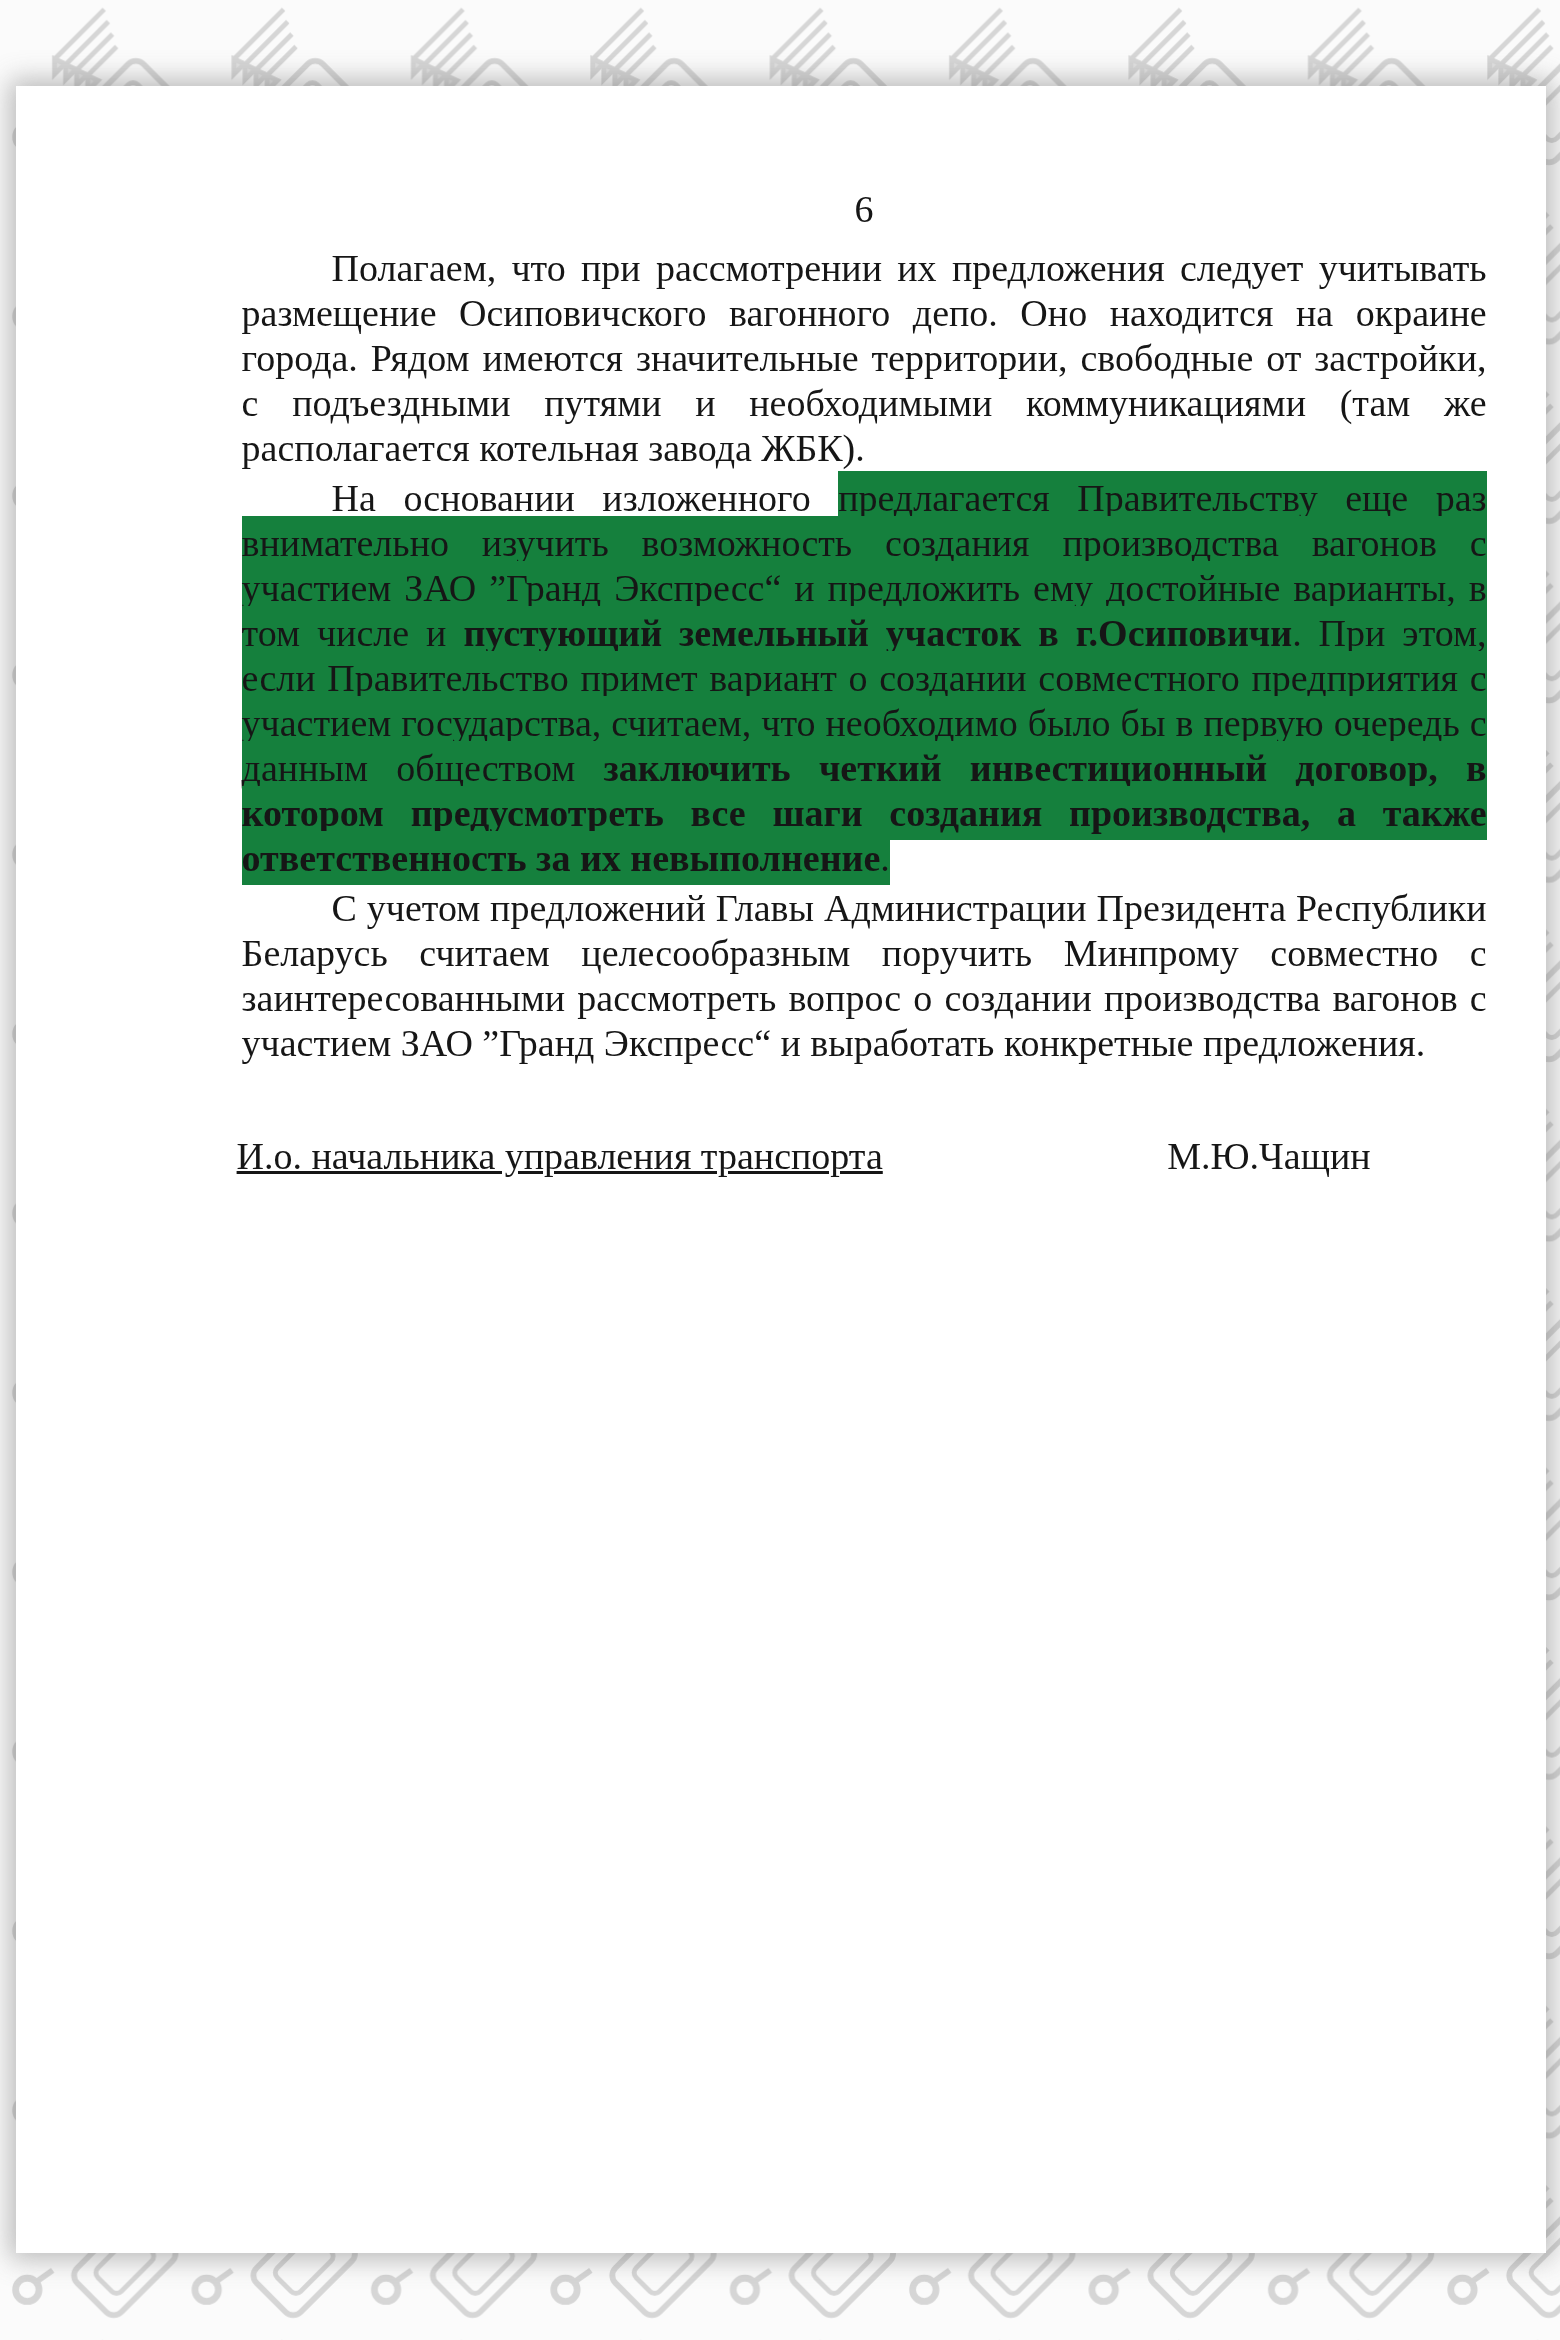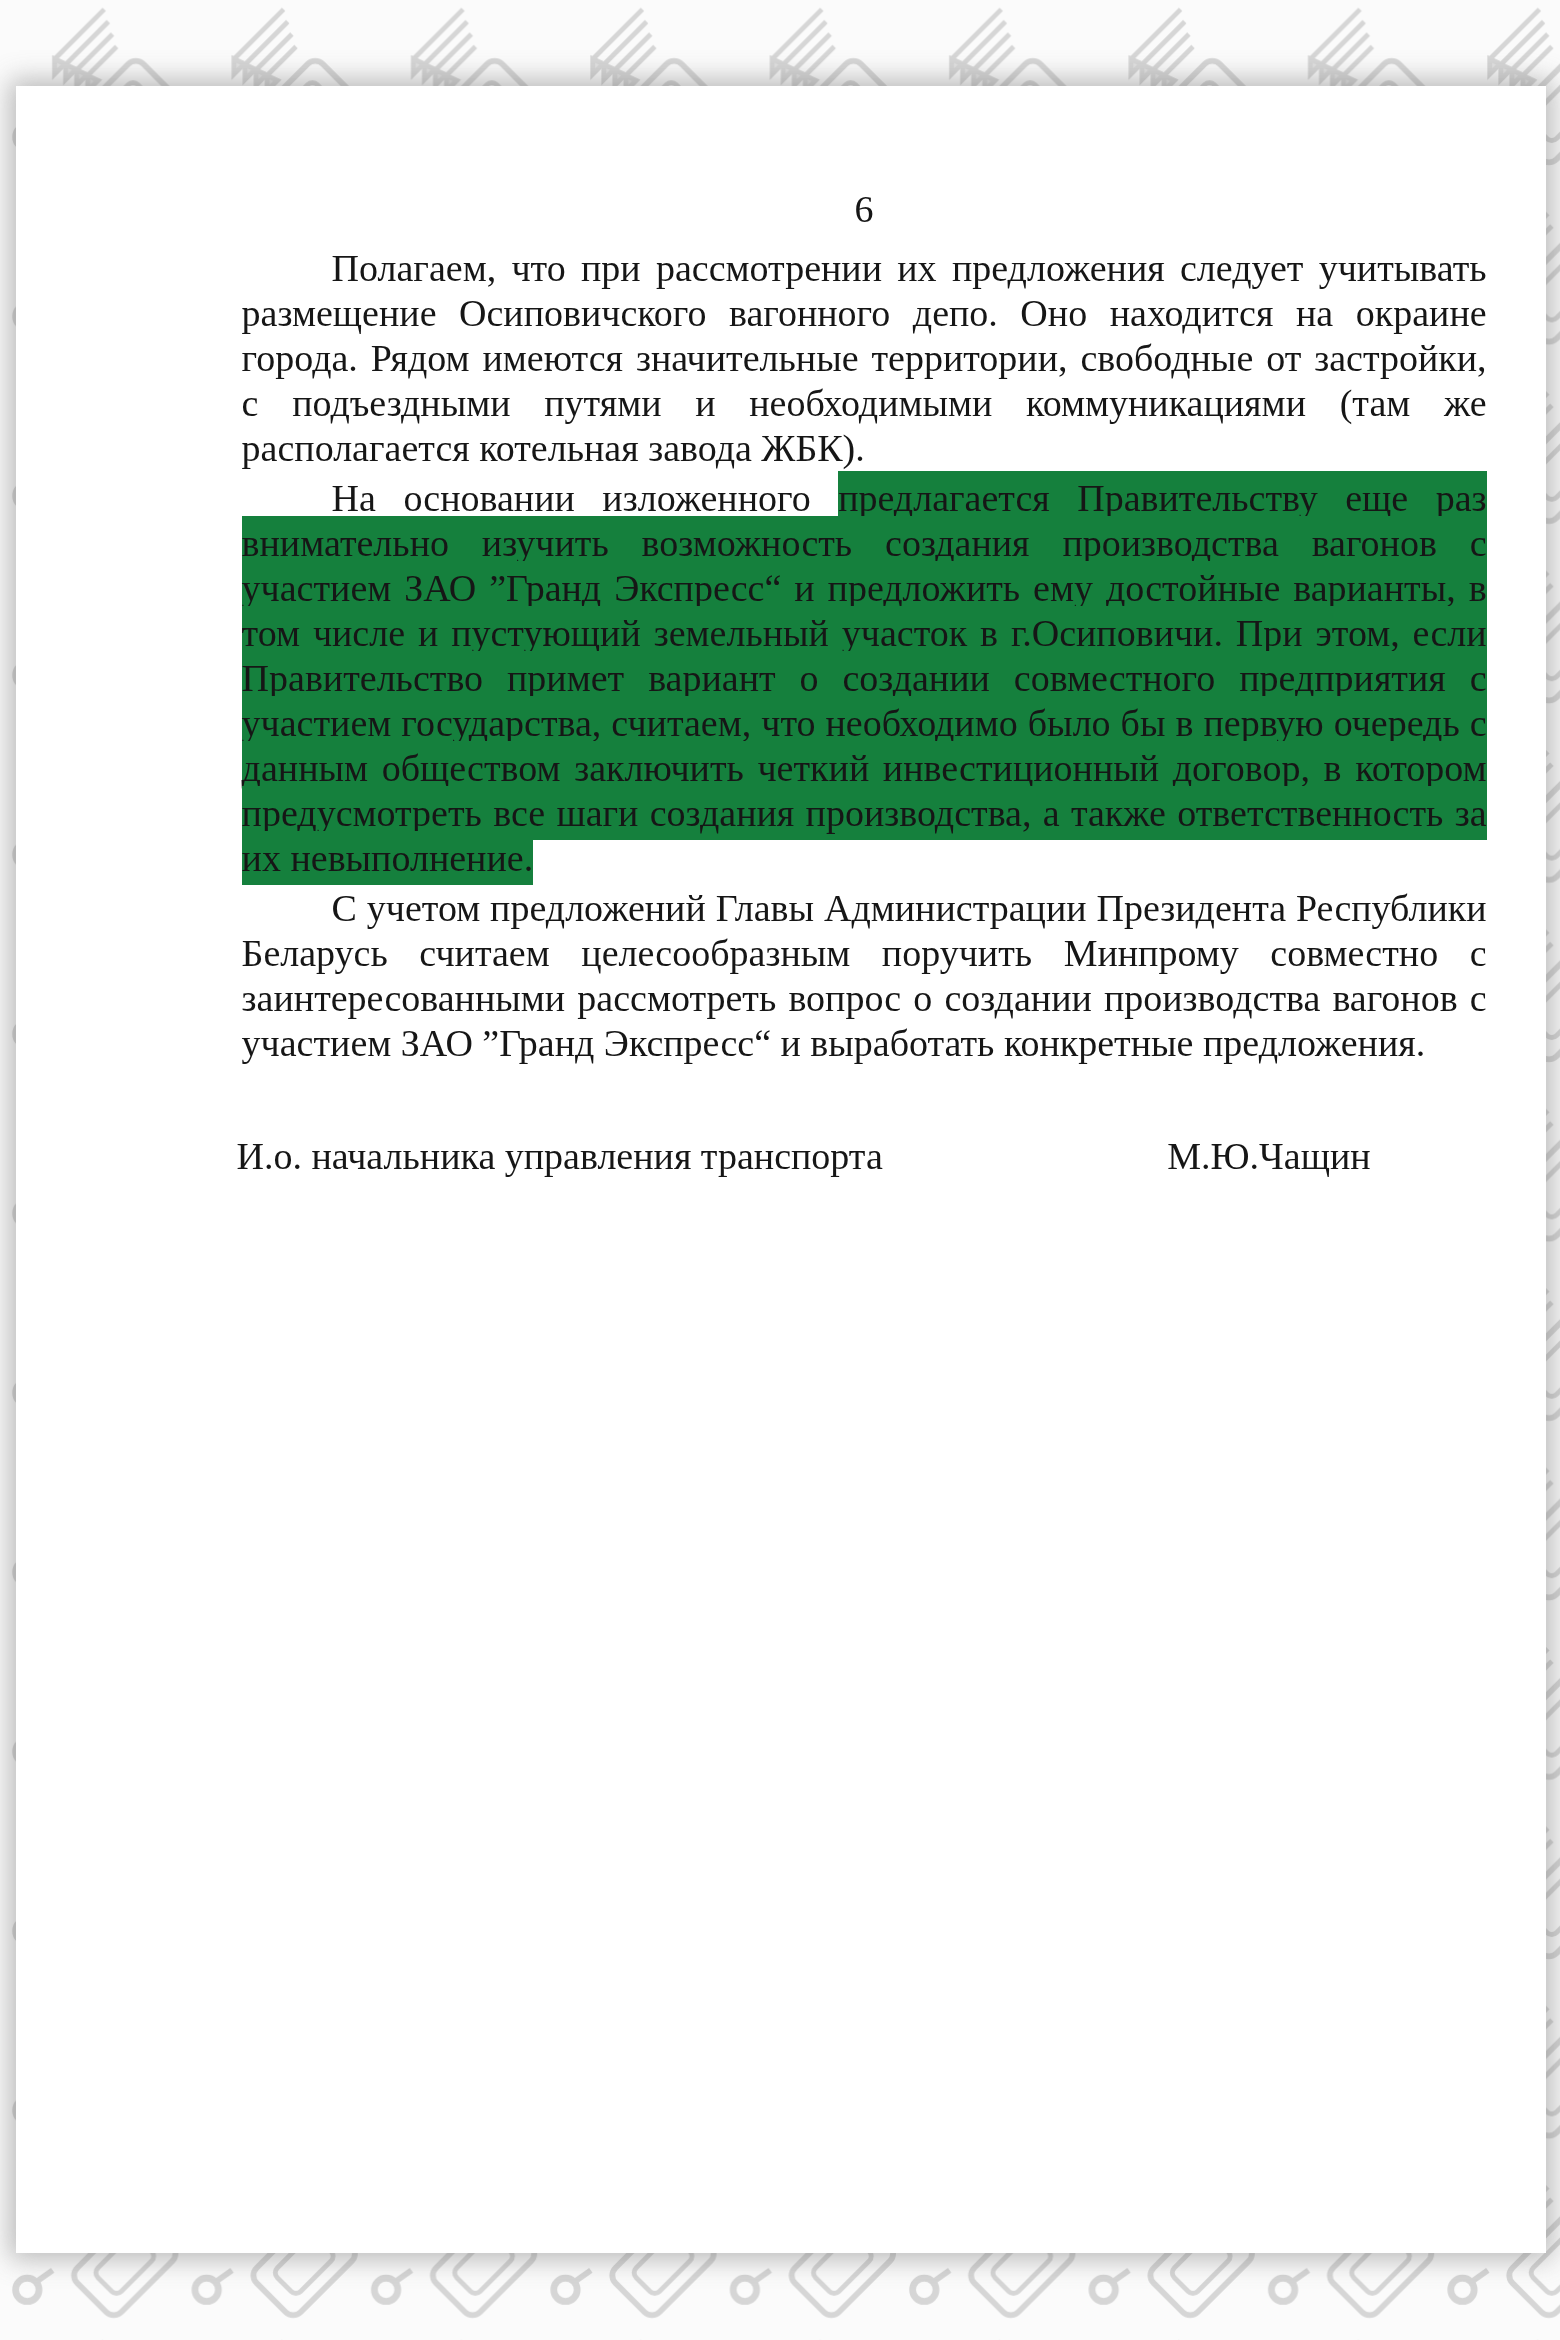--- a/index.html
+++ b/index.html
@@ -36,28 +36,28 @@
     margin: 5px;
     text-indent: 90px;
     text-align: justify;
   }
   .hl {
     background: #15803d;
     padding: 5.9px 0;
     -webkit-box-decoration-break: clone;
     box-decoration-break: clone;
   }
-  .b { font-weight: normal; }
+  .b { font-weight: bold; }
   .signature {
     margin-top: 68px;
     display: flex;
     justify-content: space-between;
     align-items: flex-end;
   }
-  .sig-left div { white-space: nowrap; }
+  .sig-left div { white-space: nowrap; text-decoration: underline; }
   .sig-name {
     white-space: nowrap;
     margin-right: 121px;
     margin-left: 8px;
   }
 </style>
 </head>
 <body>
 
 <svg class="bg" xmlns="http://www.w3.org/2000/svg" viewBox="0 0 1600 2400" width="1560" height="2341">

